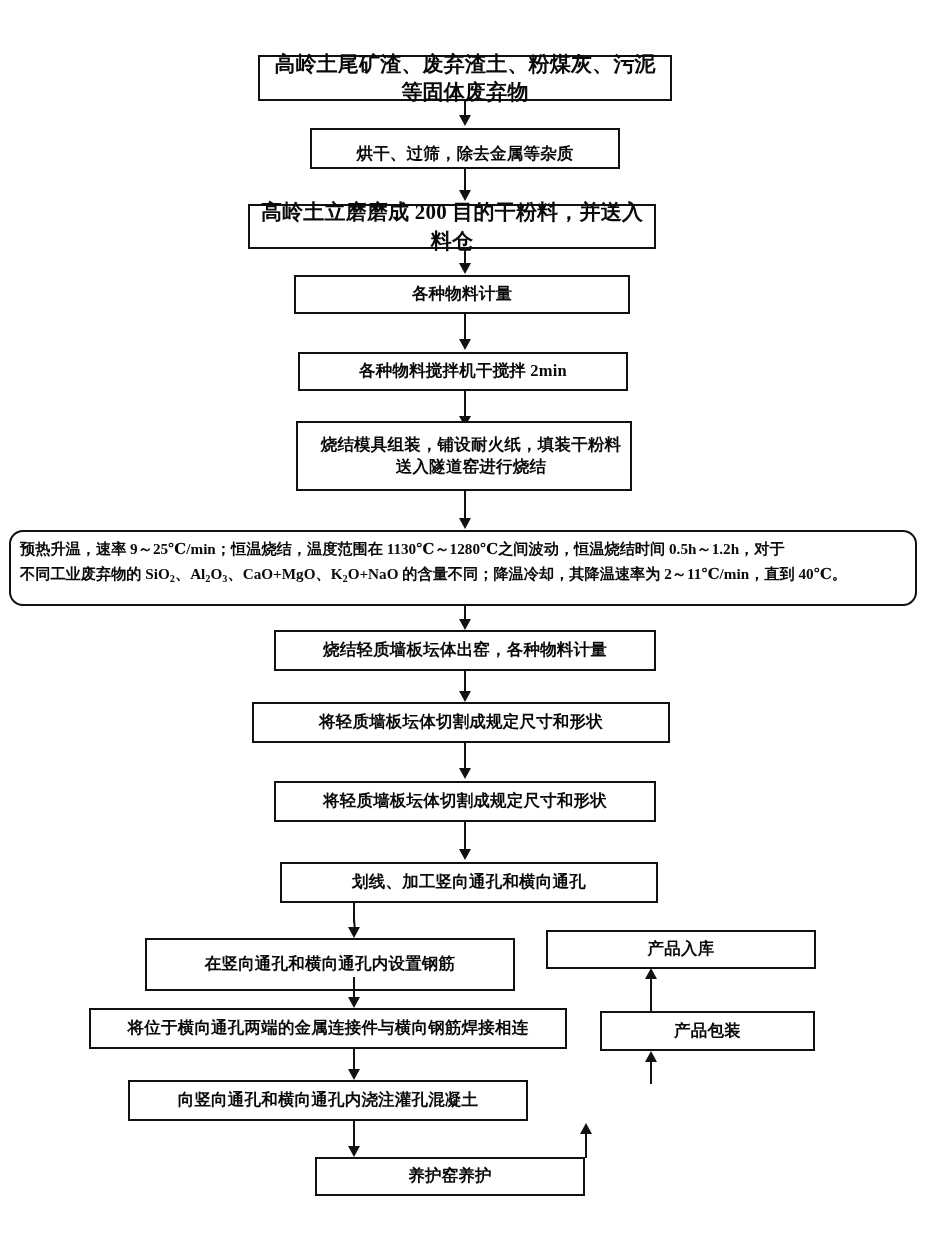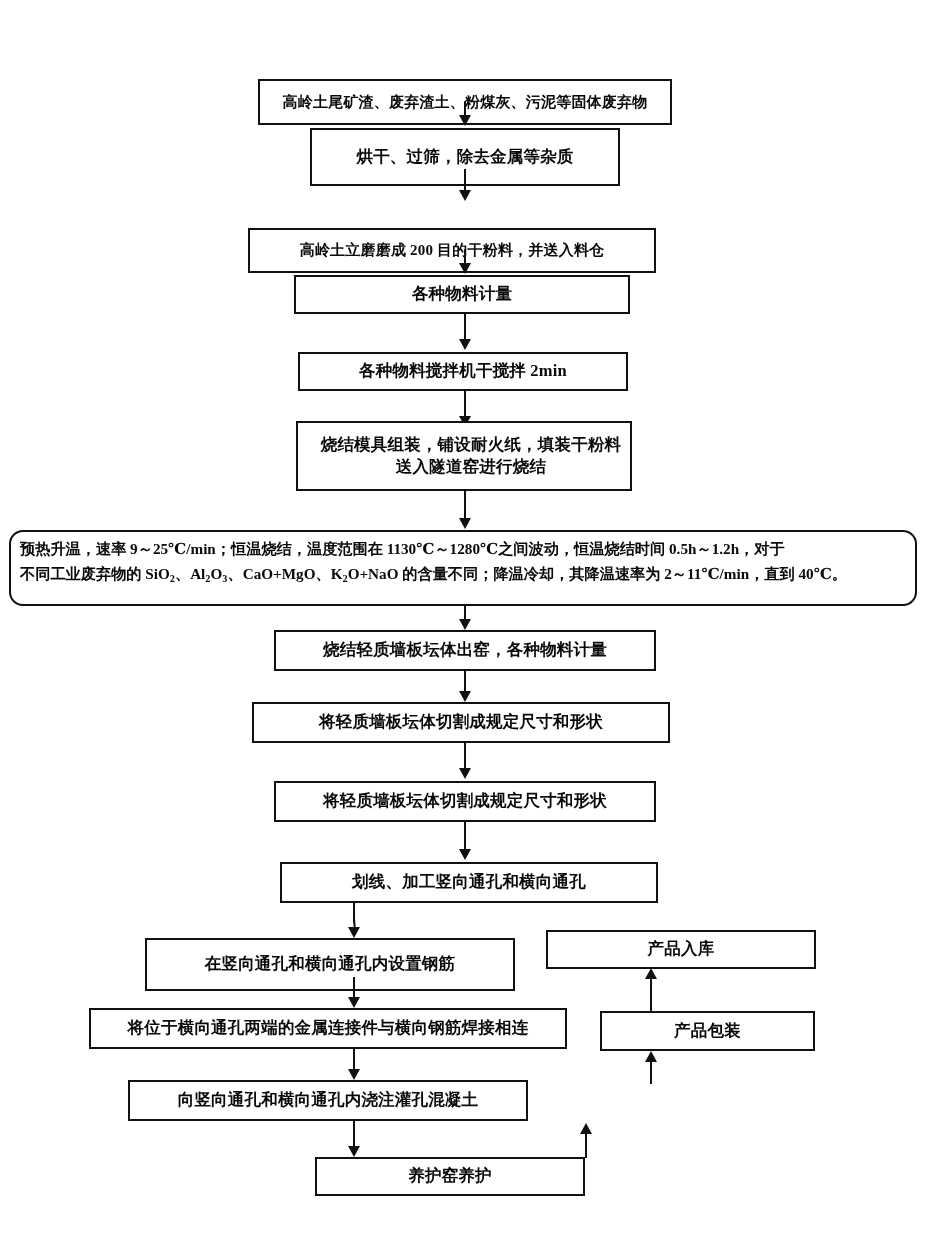--- a/index.html
+++ b/index.html
@@ -28,21 +28,21 @@
     color: #0a0a0a;
     letter-spacing: 0.2px;
     line-height: 1.35;
     padding: 2px 6px;
   }
   .node .txt {
     display: block;
     width: 100%;
   }
   .n-md { font-size: 16.5px; }
-  .n-lg { font-size: 15px; margin-top: 24px; }
+  .n-lg { font-size: 21px; }
   .para {
     position: absolute;
     box-sizing: border-box;
     border: 2px solid #111111;
     background: #ffffff;
     font-weight: bold;
     font-size: 15.2px;
     line-height: 1.62;
     color: #0a0a0a;
     padding: 5px 9px 4px 9px;
@@ -75,21 +75,21 @@
 <body>
 
 <div id="page">
 
   <div class="node n-lg" style="left:258px; top:55px; width:414px; height:46px;">
     <span class="txt">高岭土尾矿渣、废弃渣土、粉煤灰、污泥等固体废弃物</span>
   </div>
   <div class="vline" style="left:464px; top:101px; height:16px;"></div>
   <div class="arrow-down" style="left:459px; top:115px;"></div>
 
-  <div class="node n-md" style="left:310px; top:128px; width:310px; height:58px;">
+  <div class="node n-md" style="left:310px; top:128px; width:310px; height:41px;align-items:flex-end;">
     <span class="txt">烘干、过筛，除去金属等杂质</span>
   </div>
   <div class="vline" style="left:464px; top:169px; height:22px;"></div>
   <div class="arrow-down" style="left:459px; top:190px;"></div>
 
   <div class="node n-lg" style="left:248px; top:204px; width:408px; height:45px;">
     <span class="txt">高岭土立磨磨成 200 目的干粉料，并送入料仓</span>
   </div>
   <div class="vline" style="left:464px; top:249px; height:16px;"></div>
   <div class="arrow-down" style="left:459px; top:263px;"></div>

